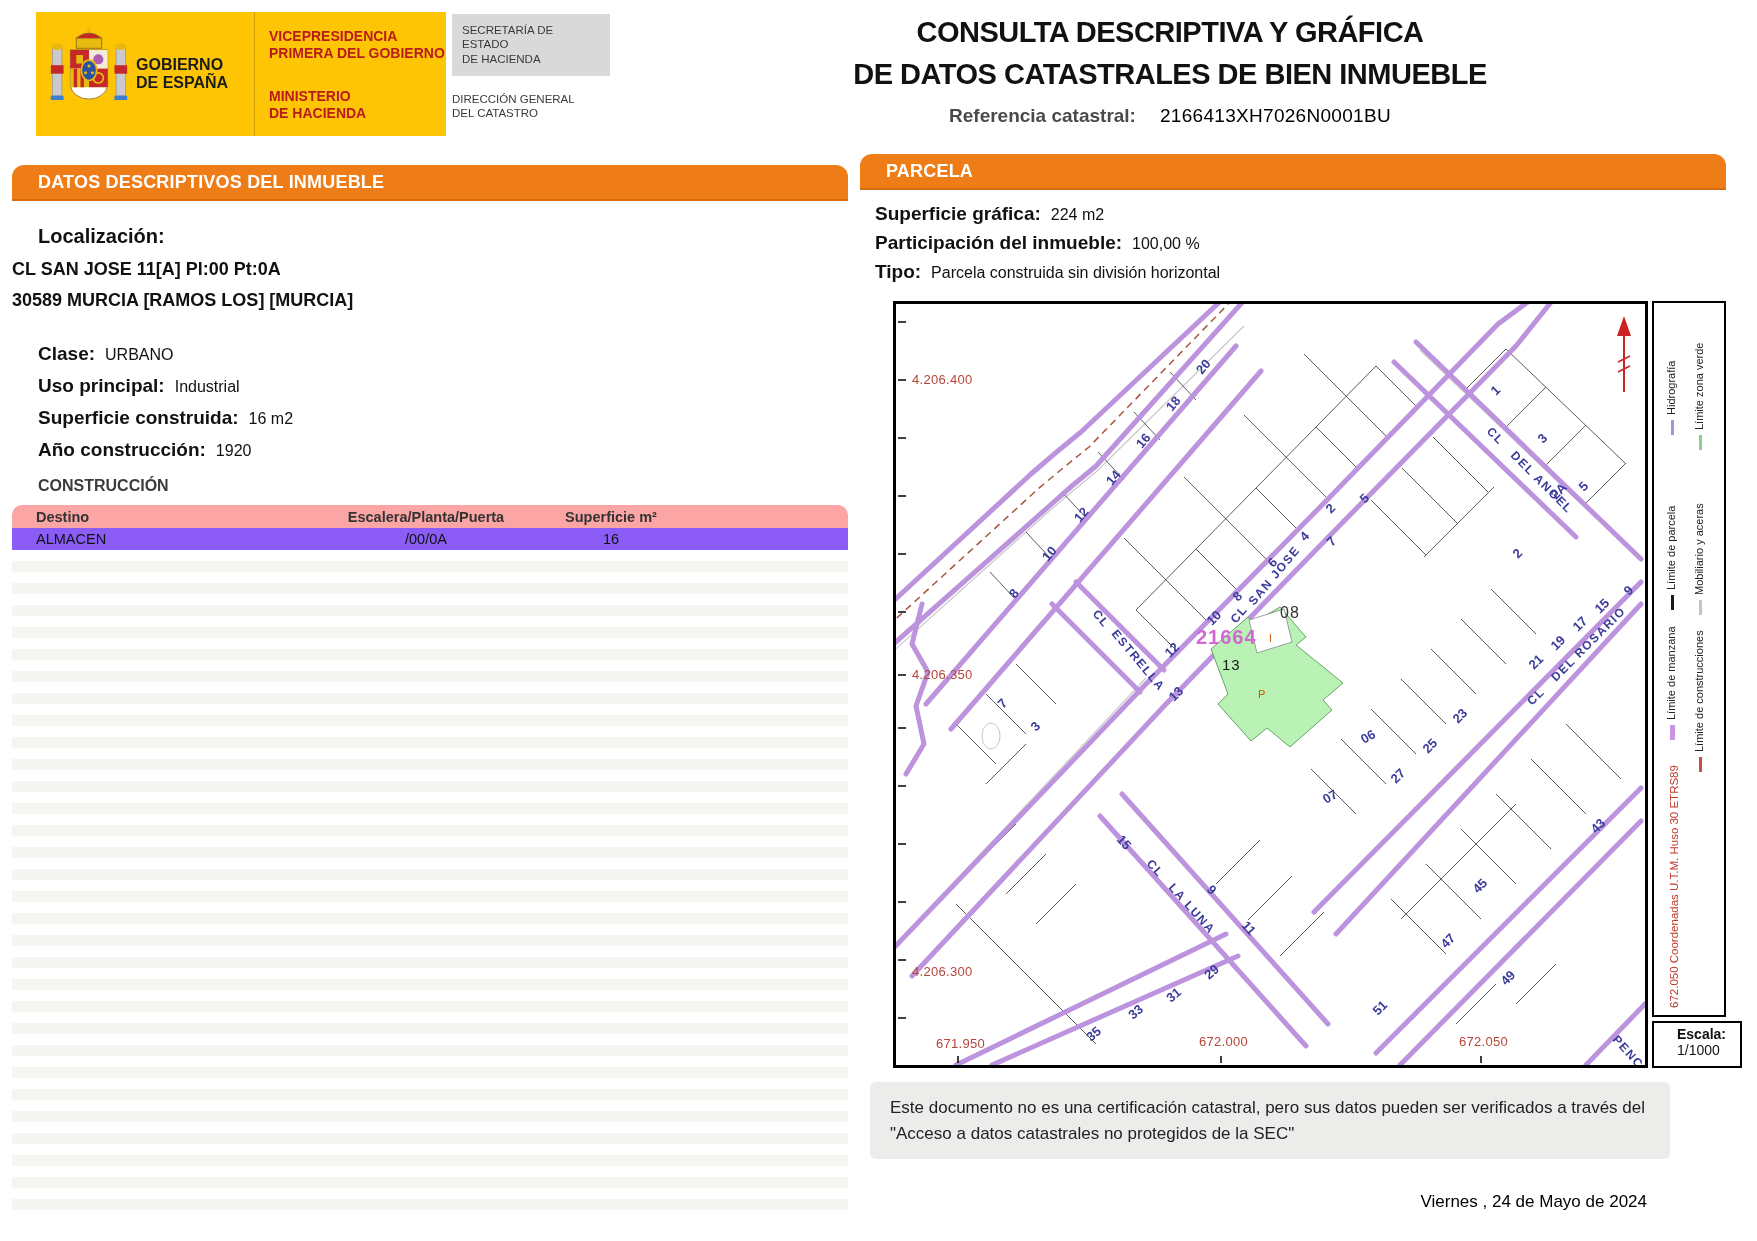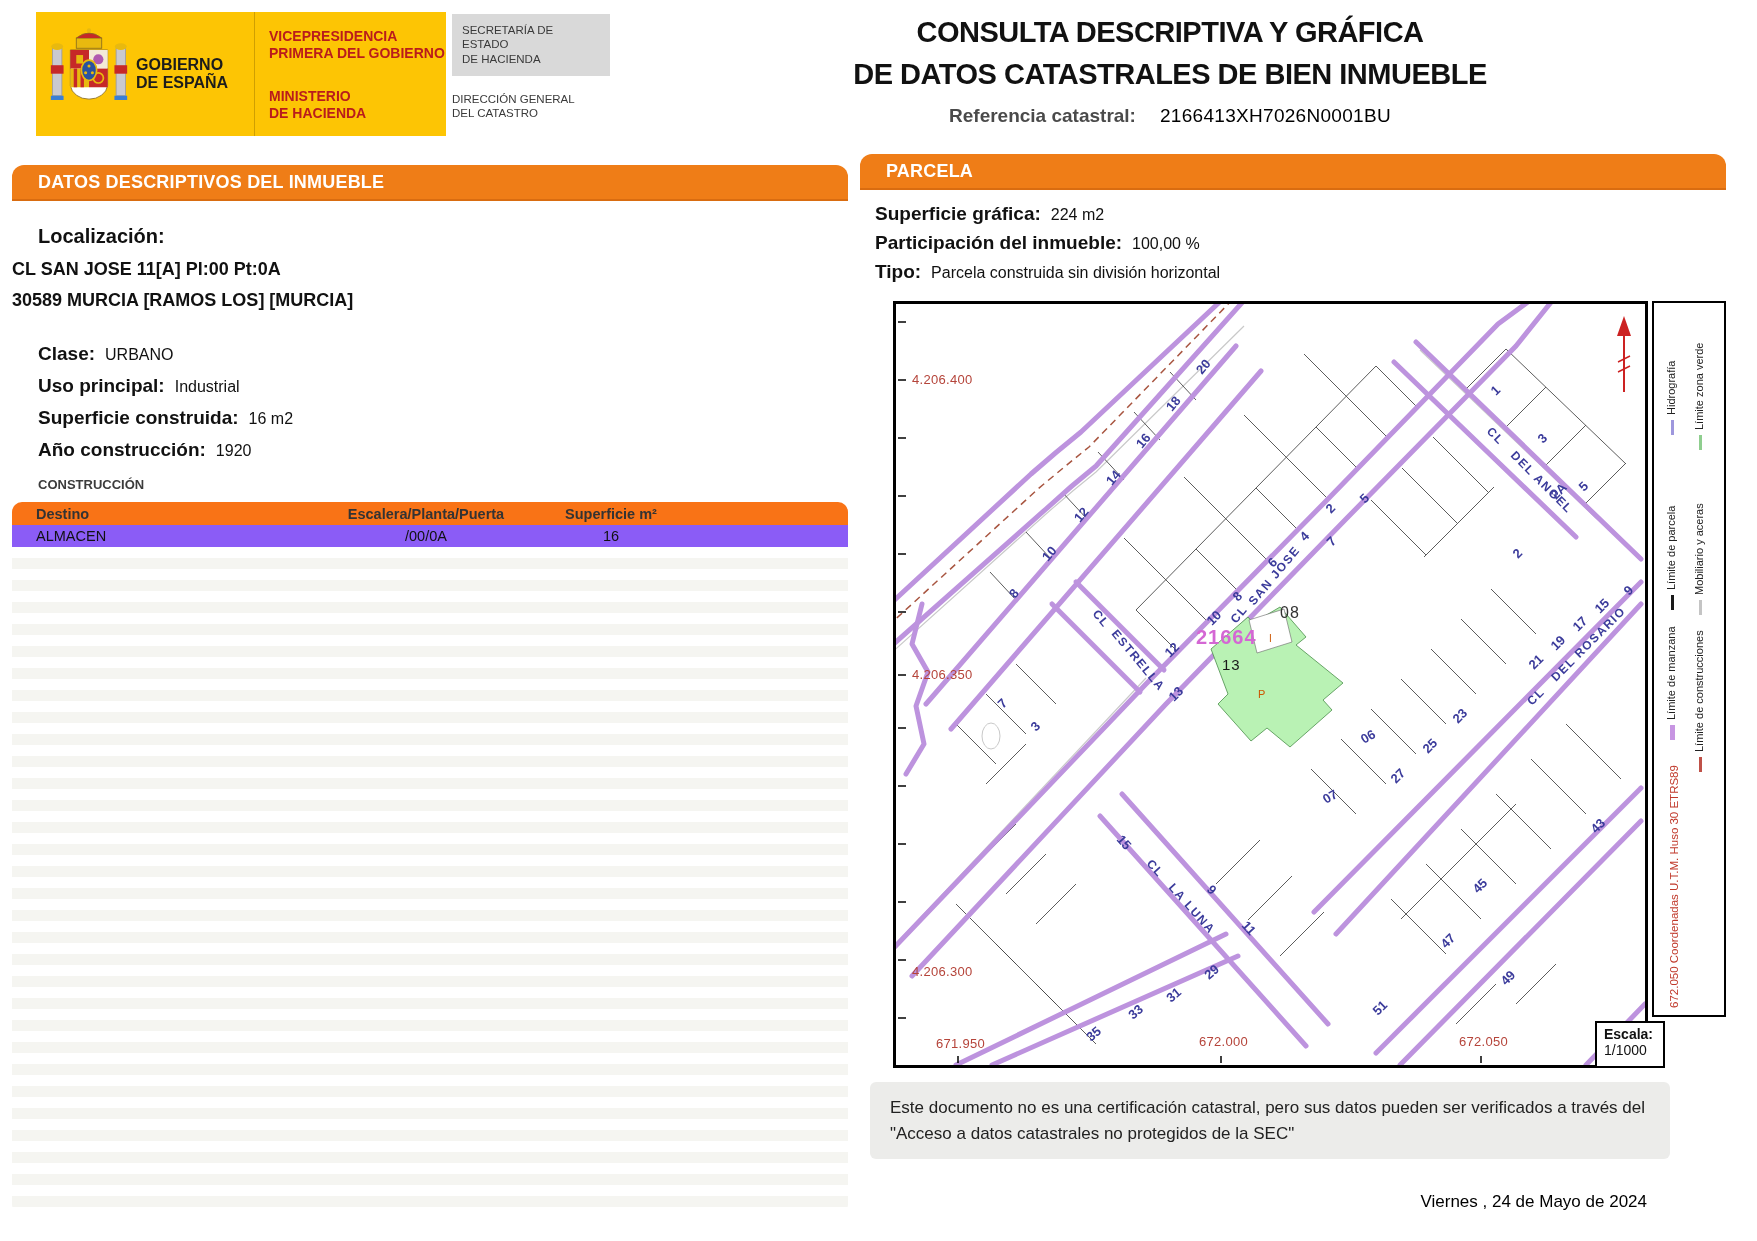--- a/index.html
+++ b/index.html
@@ -31,43 +31,43 @@
   #left-bar  { left:12px;  top:165px; width:836px; }
   #right-bar { left:860px; top:154px; width:866px; }
 
   
   .lp { position:absolute; left:12px; top:199px; width:836px; }
   .loc-label { font-size:20px; font-weight:bold; margin:26px 0 6px 26px; }
   .addr { font-size:18px; line-height:1.7;font-weight:bold; }
   .fields { margin:28px 0 0 26px; }
   .frow { margin-bottom:10px; font-size:16px; }
   .frow .flabel { font-weight:bold; font-size:19px; margin-right:10px; }
-  .constr-title { font-size:13px; font-weight:bold; color:#3c3c3c; margin:16px 0 10px 26px; }
+  .constr-title { font-size:16px; font-weight:bold; color:#3c3c3c; margin:16px 0 10px 26px; }
   .ctable { width:100%; border-radius:10px 10px 0 0; overflow:hidden; }
-  .ctable .thead { display:grid; grid-template-columns:314px 200px 170px 1fr; background:#f97316; height:23px; align-items:center; font-size:14.5px; font-weight:bold; color:#333; }
+  .ctable .thead { display:grid; grid-template-columns:314px 200px 170px 1fr; background:#fca5a5; height:23px; align-items:center; font-size:14.5px; font-weight:bold; color:#333; }
   .ctable .thead div:first-child { padding-left:24px; }
   .ctable .thead div { text-align:center; }
   .ctable .thead div:first-child { text-align:left; }
   .ctable .trow { display:grid; grid-template-columns:314px 200px 170px 1fr; height:22px; align-items:center; font-size:14.5px; background:#8b5cf6; }
   .ctable .trow div:first-child { padding-left:24px; }
   .ctable .trow div { text-align:center; }
   .ctable .trow div:first-child { text-align:left; }
   .stripes { height:668px; background:repeating-linear-gradient(180deg,#ffffff 0 11px,#f5f5f1 11px 22px); border-radius:0 0 10px 10px; }
 
   
   .rp-fields { position:absolute; left:875px; top:203px; }
   .rp-fields .frow { margin-bottom:7px; }
 
   
   .map-box { position:absolute; left:893px; top:301px; width:755px; height:767px; border:3px solid #000; background:#fff; }
   .map-box svg { display:block; width:749px; height:761px; }
 
   
   .legend-box { position:absolute; left:1652px; top:301px; width:74px; height:716px; border:2px solid #000; background:#fff; }
-  .scale-box  { position:absolute; left:1595px; top:1021px; width:70px; height:47px; border:2px solid #000; background:#fff; padding:3px 7px; }
+  .scale-box  { position:absolute; left:1652px; top:1021px; width:90px; height:47px; border:2px solid #000; background:#fff; padding:3px 23px; }
   .scale-box .sl { font-size:14px; font-weight:bold; }
   .scale-box .sv { font-size:14px; }
   .lg-entry { position:absolute; white-space:nowrap; font-size:11px; color:#222; transform:rotate(-90deg); transform-origin:0 0; height:14px; line-height:14px; }
   .lg-entry .sw { display:inline-block; width:15px; height:3px; margin-right:5px; vertical-align:middle; }
   .lg-note { position:absolute; white-space:nowrap; font-size:11.5px; color:#c0392b; transform:rotate(-90deg); transform-origin:0 0; }
 
   
   .disclaimer { position:absolute; left:870px; top:1082px; width:800px; background:#ececea; border-radius:6px; padding:13px 20px; font-size:17px; line-height:1.5; color:#222; }
   .date-line { position:absolute; right:110px; top:1192px; font-size:17px; color:#000; }
 </style>

